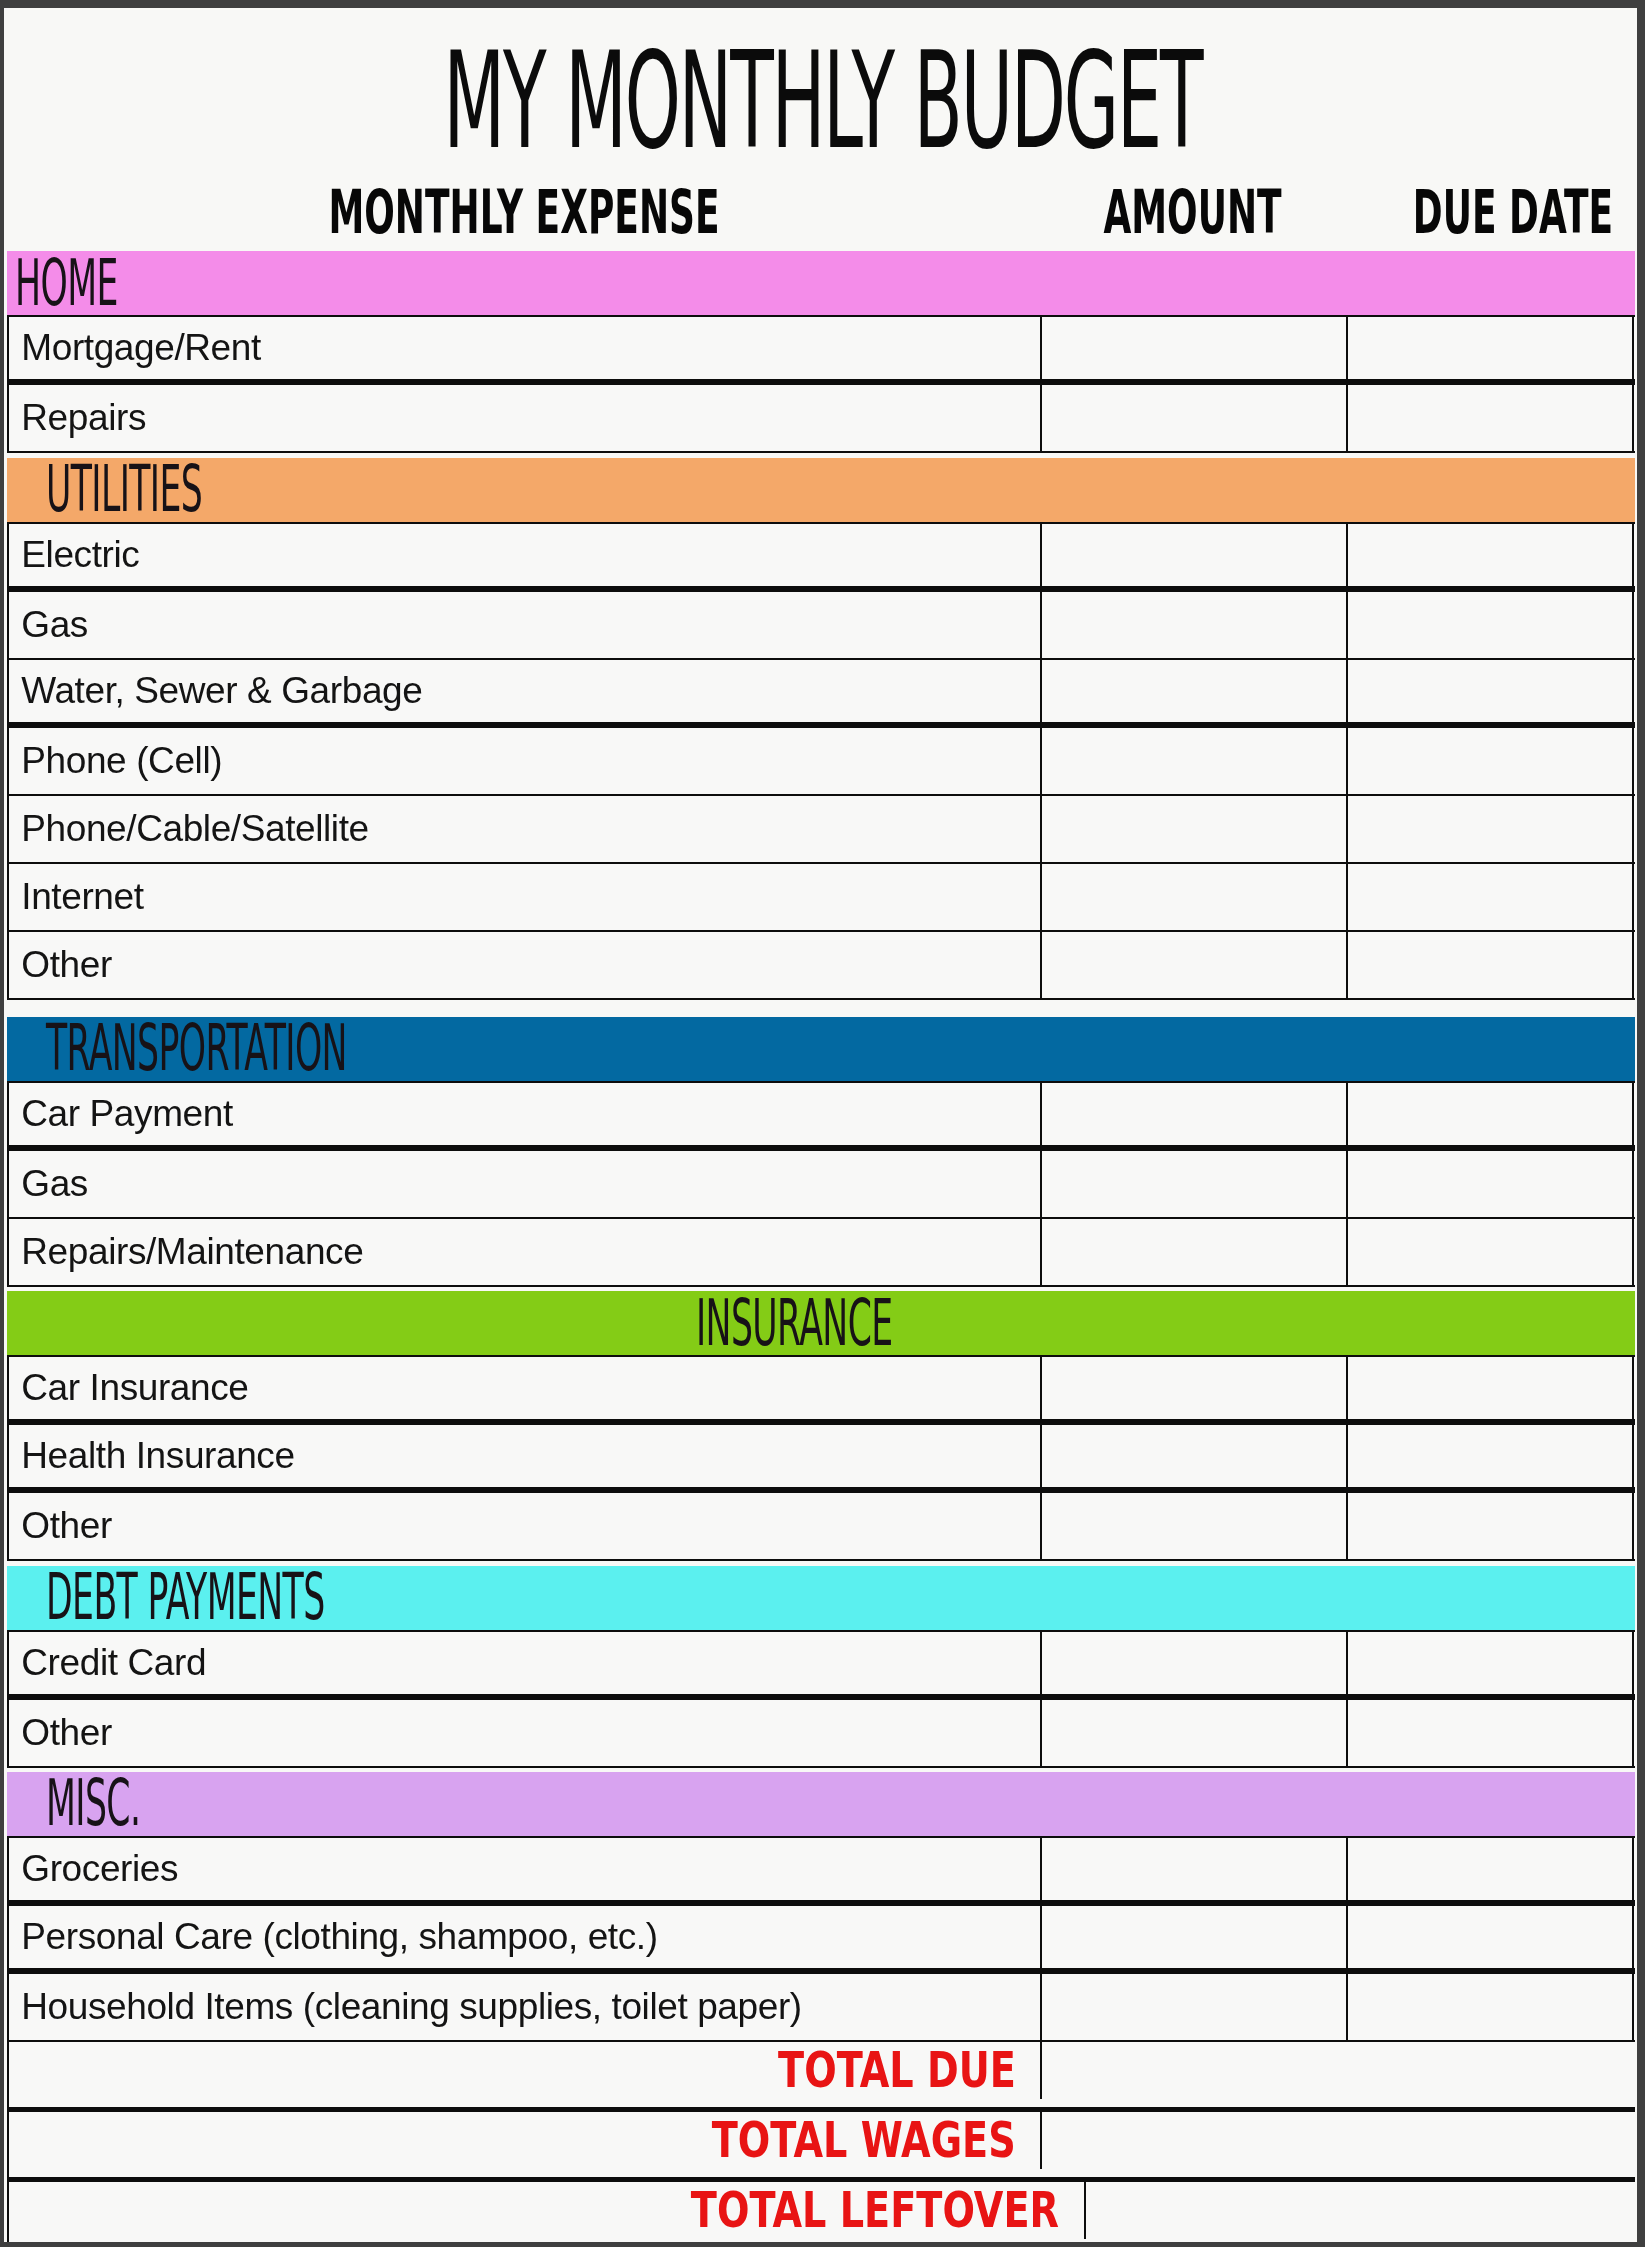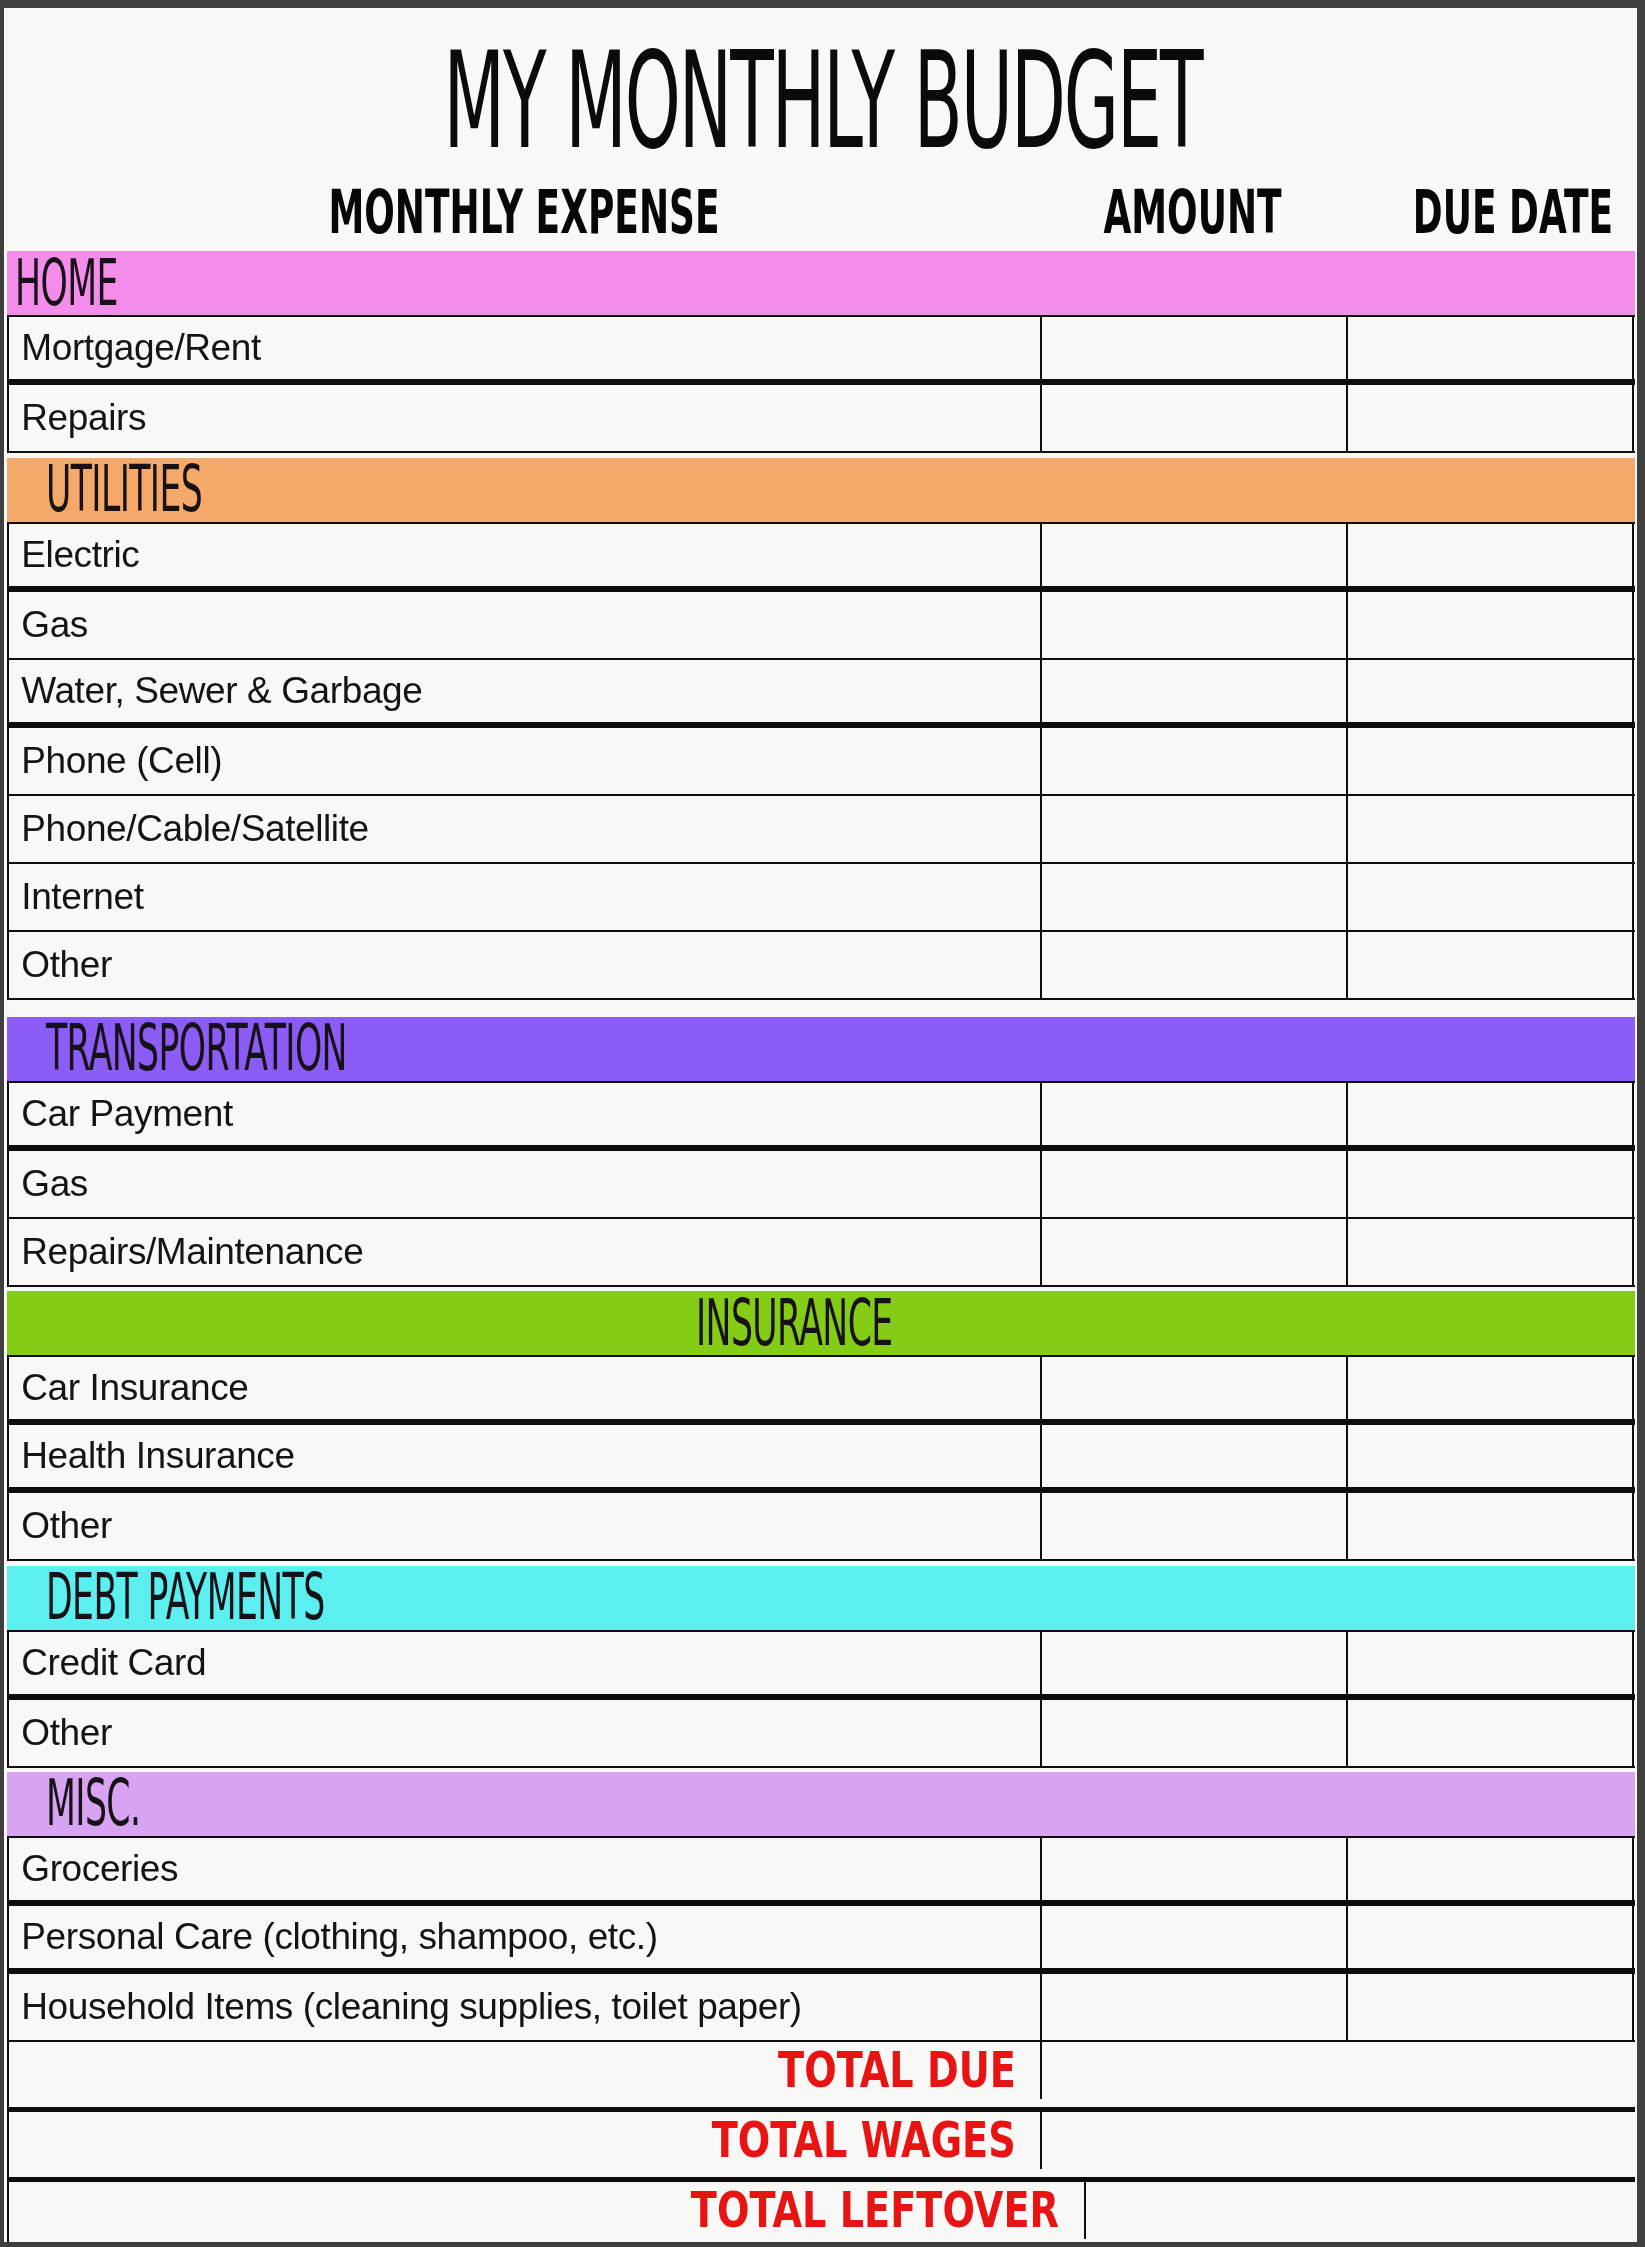--- a/index.html
+++ b/index.html
@@ -185,21 +185,21 @@
           <div class="cell due"></div>
         </div>
         <div class="row">
           <div class="cell expense">
             <span class="expense-label">Other</span>
           </div>
           <div class="cell amount"></div>
           <div class="cell due"></div>
         </div>
       </div>
-      <div class="bar" style="background: #8b5cf6; margin-top: 17px;">
+      <div class="bar" style="background: #0369a1; margin-top: 17px;">
         <span class="bar-text">TRANSPORTATION</span>
       </div>
       <div class="block">
         <div class="row thick">
           <div class="cell expense">
             <span class="expense-label">Car Payment</span>
           </div>
           <div class="cell amount"></div>
           <div class="cell due"></div>
         </div>

